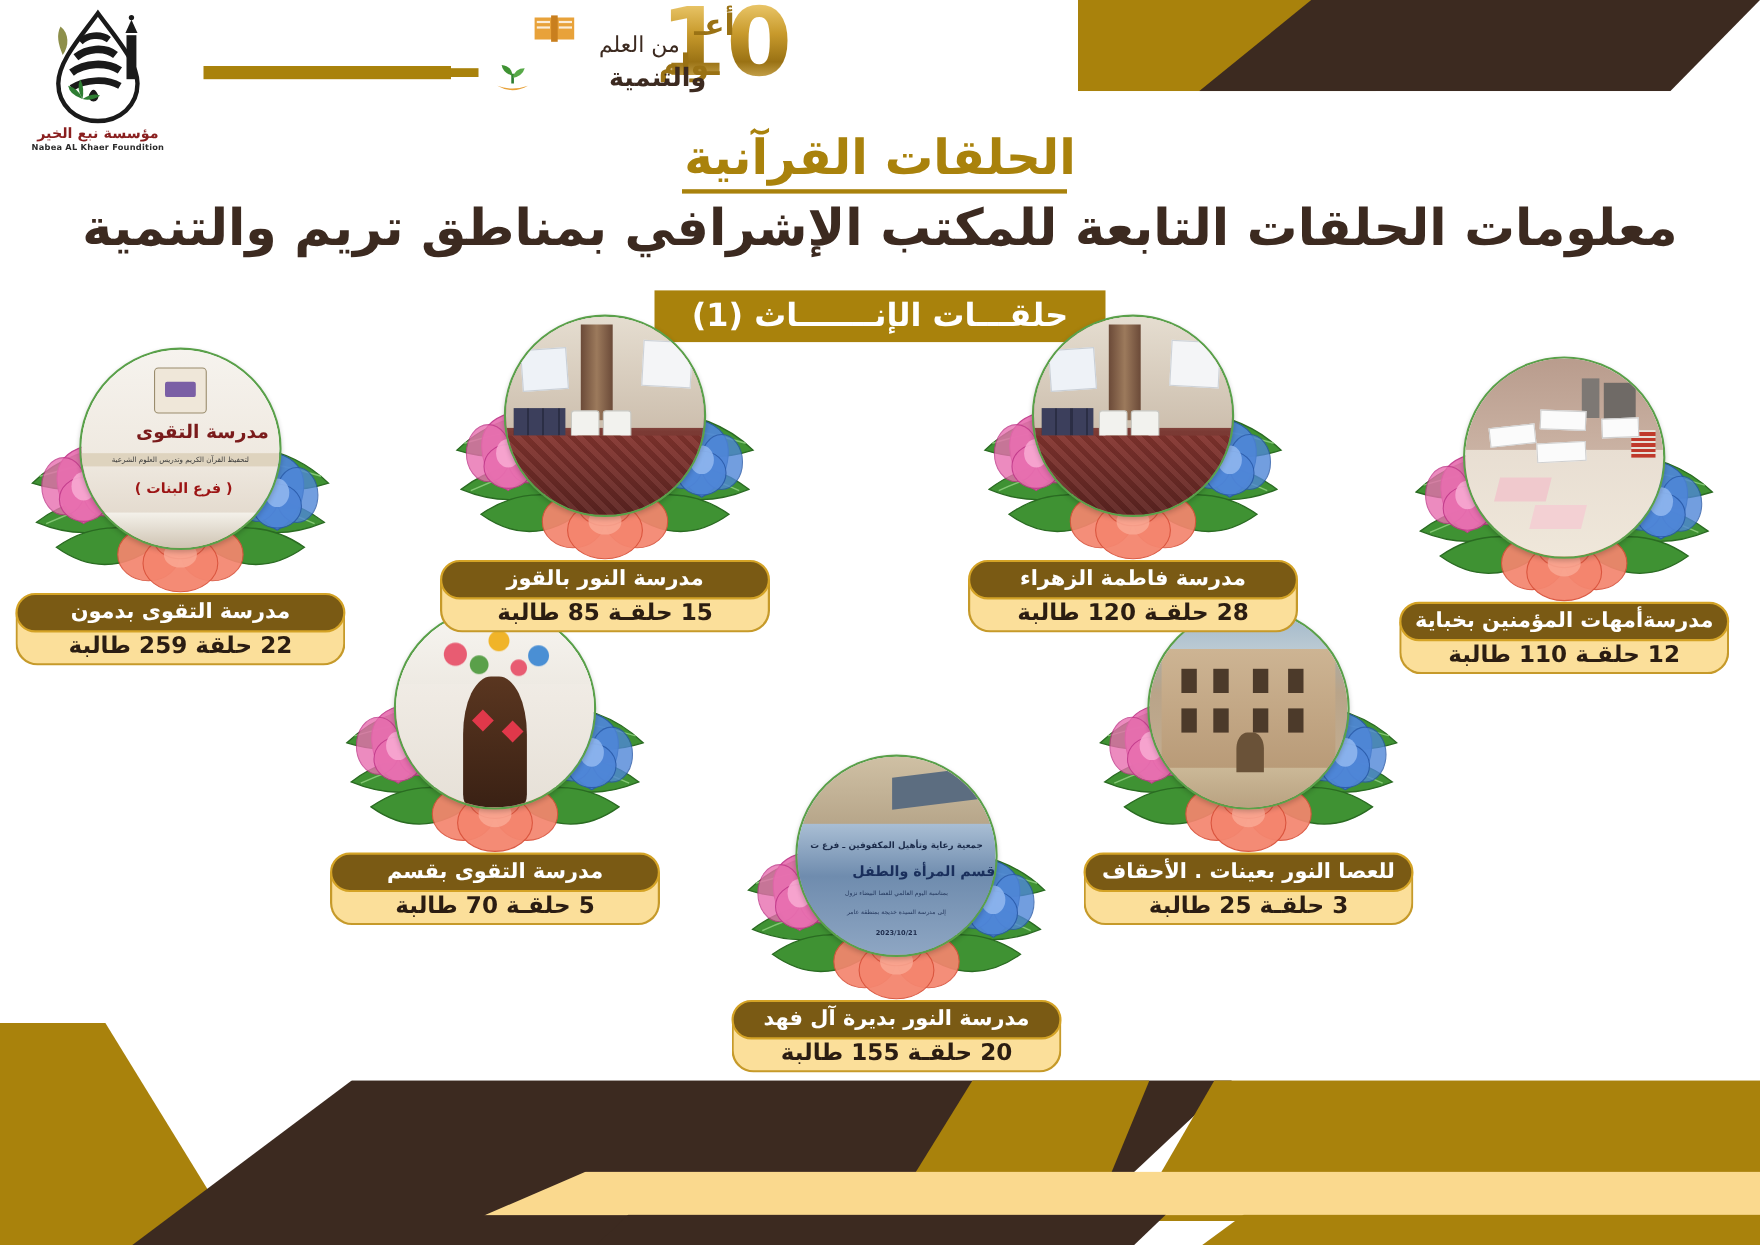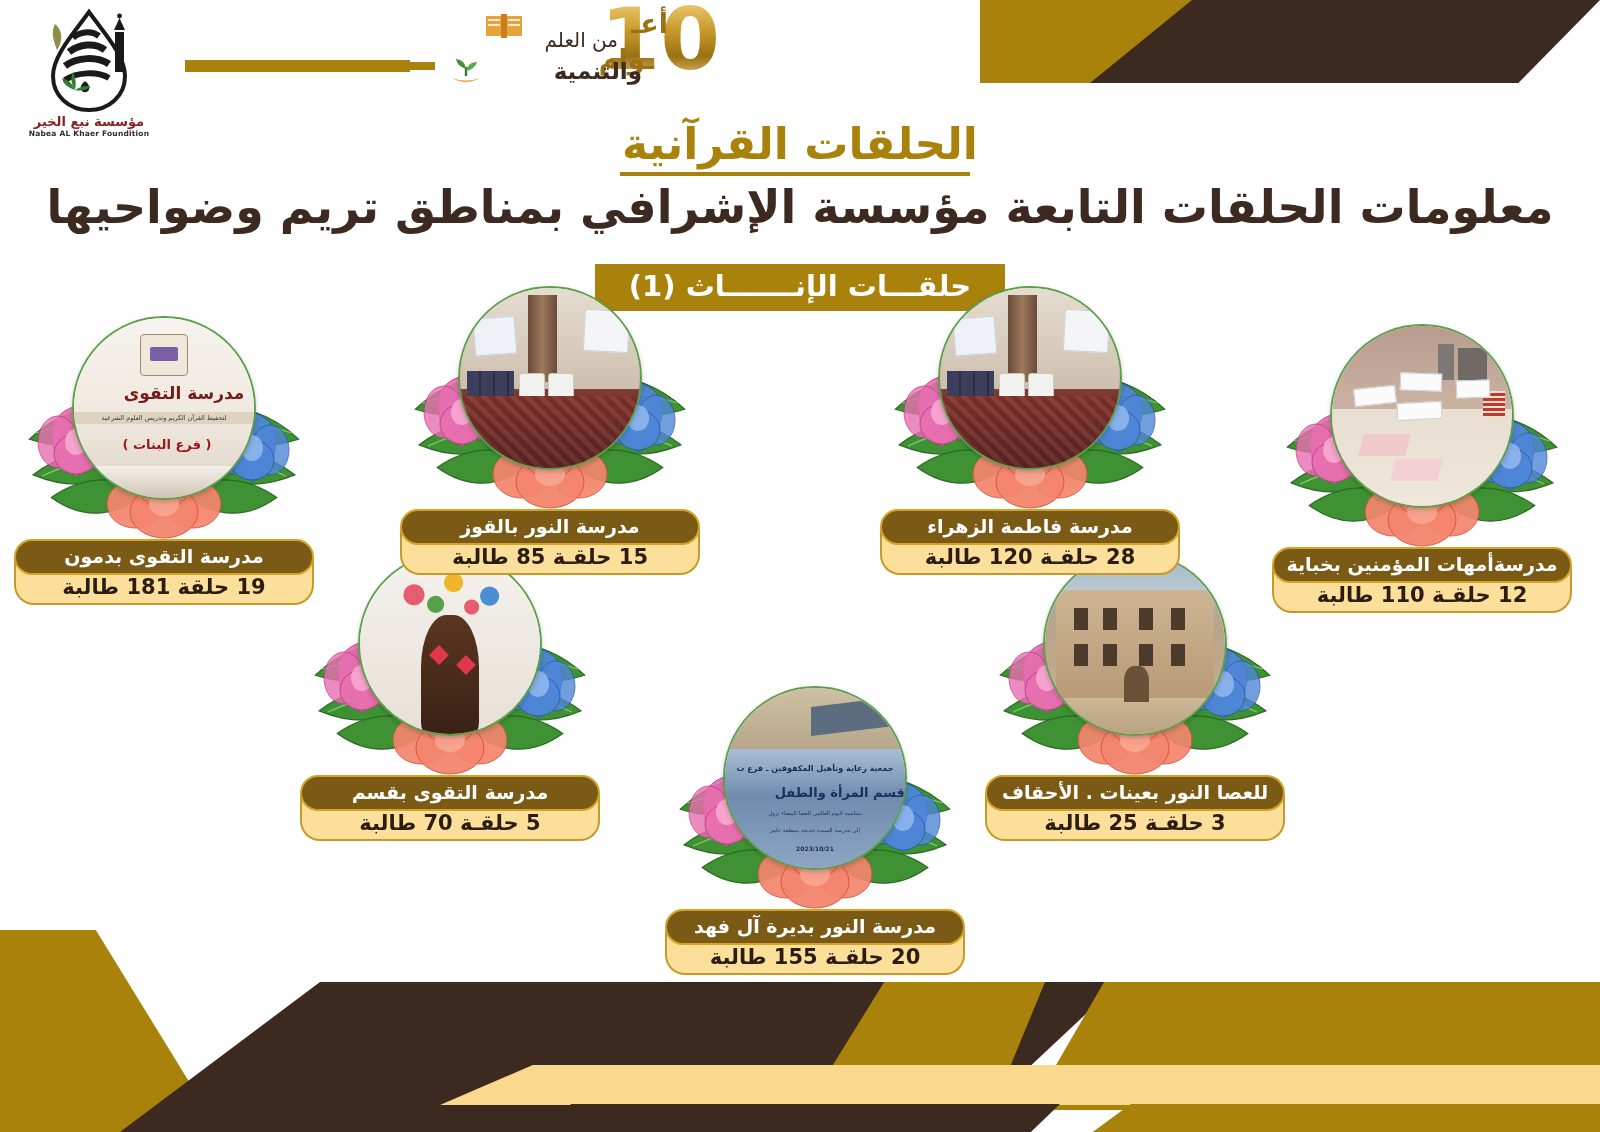--- a/index.html
+++ b/index.html
@@ -301,21 +301,21 @@
     <svg class="leafic" width="36" height="30" viewBox="0 0 36 30">
       <path d="M4 24 q14 8 28 0 q-14 5 -28 0Z" fill="#e8a23a"></path>
       <path d="M18 22 v-9" stroke="#2e7d32" stroke-width="2.4"></path>
       <path d="M18 15 q-9 -3 -10 -10 q9 1 10 10Z" fill="#3f9233"></path>
       <path d="M18 17 q9 -2 11 -9 q-9 0 -11 9Z" fill="#57a948"></path>
     </svg>
   </div>
 
   <div class="t1">الحلقات القرآنية</div>
   <div class="t1-underline"></div>
-  <div class="t2">معلومات الحلقات التابعة مؤسسة الإشرافي بمناطق تريم وضواحيها</div>
+  <div class="t2">معلومات الحلقات التابعة للمكتب الإشرافي بمناطق تريم والتنمية</div>
   <div class="t3wrap">
     <span class="t3">حلقـــات الإنـــــــاث (1)</span>
   </div>
 
   <div class="card" style="left:14px;top:312px;">
     <div class="bloom">
       <svg class="leaf" style="left:-10px;top:78px;" width="150" height="110" viewBox="0 0 150 110">
         <g fill="#3f9233" stroke="#2a6b22" stroke-width="1.2">
           <path d="M140 22 q-70 -14 -116 22 q64 28 116 -22Z" transform="rotate(-6 75 34)"></path>
           <path d="M142 58 q-72 -6 -112 30 q66 22 112 -30Z" transform="rotate(4 75 75)"></path>
@@ -373,21 +373,21 @@
           <div class="badge"></div>
           <div class="l-main">مدرسة التقوى</div>
           <div class="l-sm">لتحفيظ القرآن الكريم وتدريس العلوم الشرعية</div>
           <div class="l-br">( فرع البنات )</div>
           <div class="foot"></div>
         </div>
       </div>
     </div>
     <div class="label label-stack">
       <span class="pill">مدرسة التقوى بدمون</span>
-      <span class="sub">19 حلقة 181 طالبة</span>
+      <span class="sub">22 حلقة 259 طالبة</span>
     </div>
   </div>
 
   <div class="card" style="left:400px;top:282px;">
     <div class="bloom">
       <svg class="leaf" style="left:-10px;top:78px;" width="150" height="110" viewBox="0 0 150 110">
         <g fill="#3f9233" stroke="#2a6b22" stroke-width="1.2">
           <path d="M140 22 q-70 -14 -116 22 q64 28 116 -22Z" transform="rotate(-6 75 34)"></path>
           <path d="M142 58 q-72 -6 -112 30 q66 22 112 -30Z" transform="rotate(4 75 75)"></path>
         </g>

